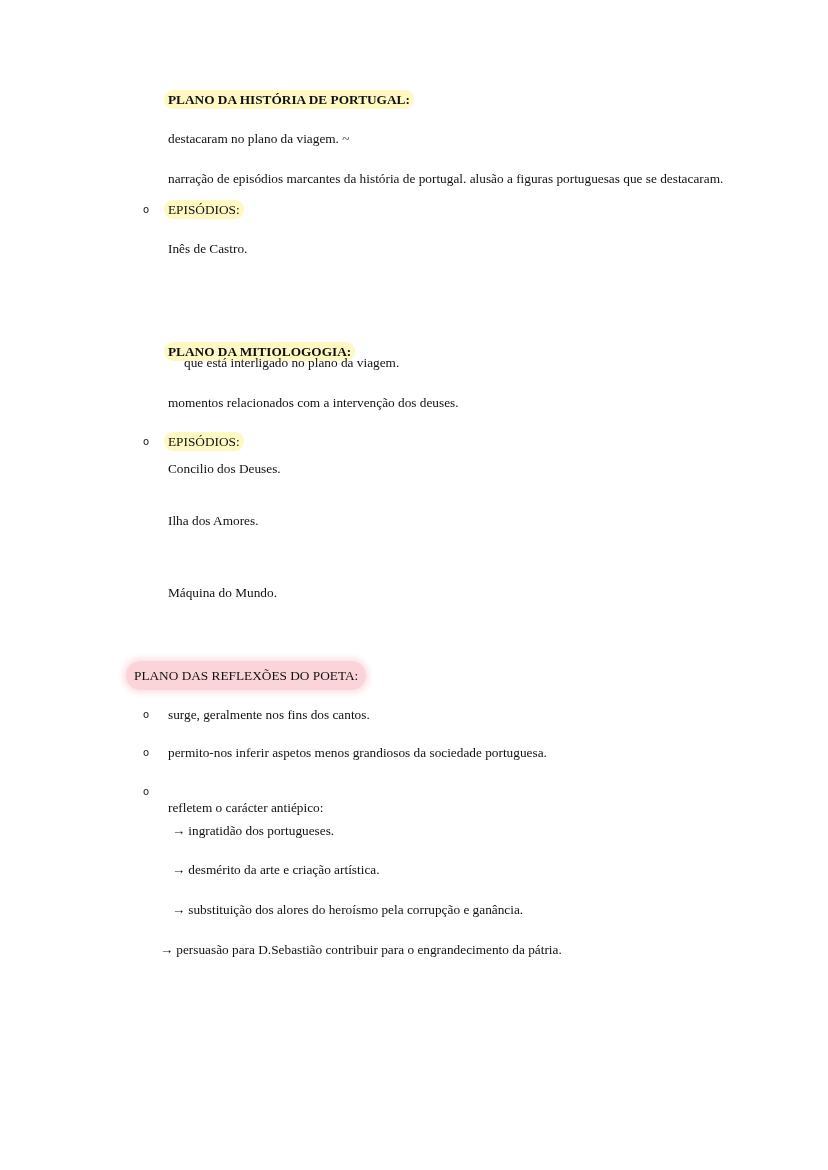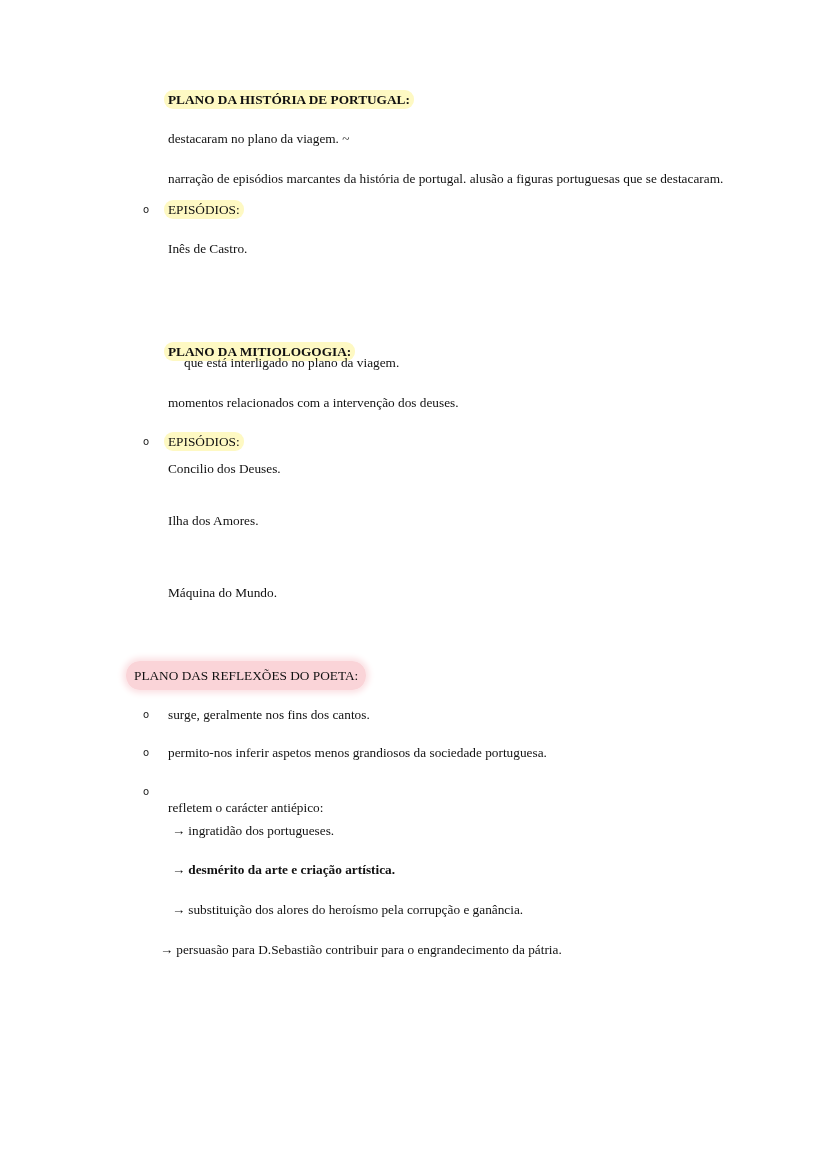--- a/index.html
+++ b/index.html
@@ -77,21 +77,21 @@
 
   <span class="bullet" style="left:143px; top:744px;">o</span>
   <div class="line" style="left:168px; top:744px;">permito-nos inferir aspetos menos grandiosos da sociedade portuguesa.</div>
 
   <span class="bullet" style="left:143px; top:783px;">o</span>
   <div class="line" style="left:168px; top:783px;margin-top:16px;">refletem o carácter antiépico:</div>
 
   <div class="line" style="left:172px; top:822px;">
     <span class="arrow">→</span><span>ingratidão dos portugueses.</span>
   </div>
-  <div class="line" style="left:172px; top:861px;font-weight:bold;">
+  <div class="line" style="left:172px; top:861px;">
     <span class="arrow">→</span><span>desmérito da arte e criação artística.</span>
   </div>
   <div class="line" style="left:172px; top:901px;">
     <span class="arrow">→</span><span>substituição dos alores do heroísmo pela corrupção e ganância.</span>
   </div>
   <div class="line" style="left:160px; top:941px;">
     <span class="arrow">→</span><span>persuasão para D.Sebastião contribuir para o engrandecimento da pátria.</span>
   </div>
 
 </div>

